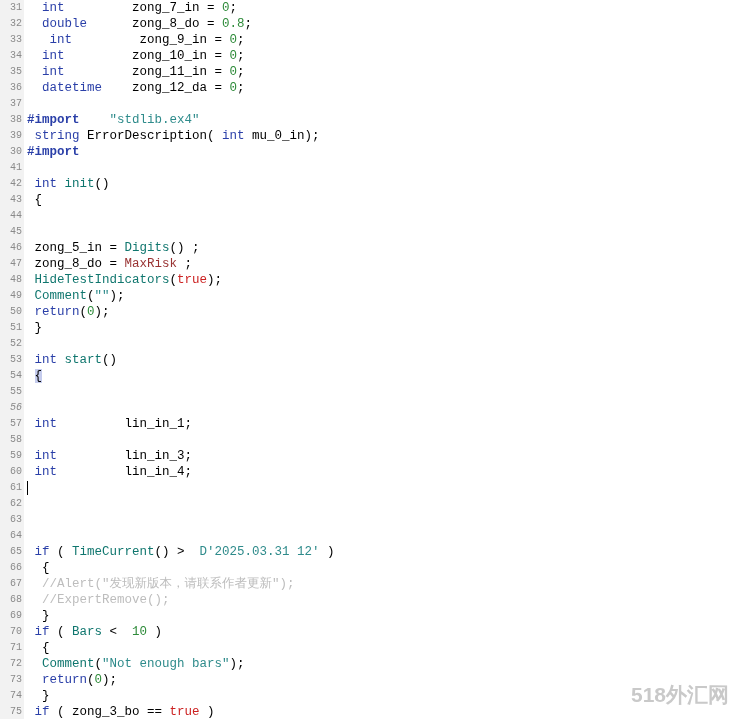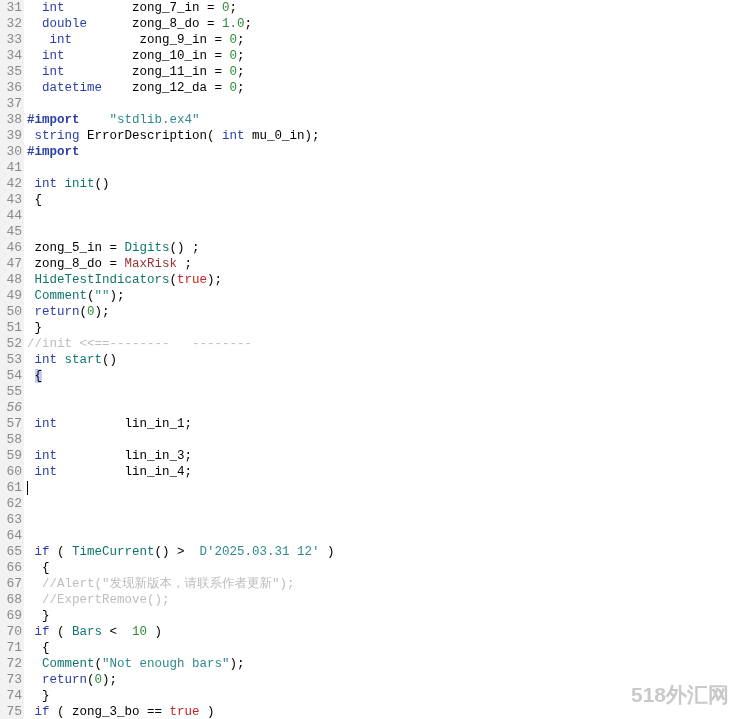--- a/index.html
+++ b/index.html
@@ -55,21 +55,21 @@
     font-size: 12.5px;
   }
 
   .lno {
     position: absolute;
     left: 0;
     top: 0;
     width: 22px;
     text-align: right;
     color: #8a8a8a;
-    font-size: 13px;
+    font-size: 10px;
     line-height: 16px;
     font-family: "Liberation Mono", "DejaVu Sans Mono", monospace;
   }
 
   .ltext {
     position: absolute;
     left: 27px;
     top: 0;
     line-height: 16px;
     white-space: pre;
@@ -119,41 +119,41 @@
 </head>
 <body>
 
 <div id="editor">
 
   <div id="gutter-bg"></div>
   <div id="gutter-rule"></div>
 
   <div id="code-area">
       <div class="line" style="top: 0px; position: absolute; left: 0px; width: 735px;"><span class="lno">31</span><span class="ltext"><span class="t-plain">  </span><span class="t-type">int</span><span class="t-plain">         zong_7_in = </span><span class="t-num">0</span><span class="t-plain">;</span></span></div>
-      <div class="line" style="top: 16px; position: absolute; left: 0px; width: 735px;"><span class="lno">32</span><span class="ltext"><span class="t-plain">  </span><span class="t-type">double</span><span class="t-plain">      zong_8_do = </span><span class="t-num">1.0</span><span class="t-plain">;</span></span></div>
+      <div class="line" style="top: 16px; position: absolute; left: 0px; width: 735px;"><span class="lno">32</span><span class="ltext"><span class="t-plain">  </span><span class="t-type">double</span><span class="t-plain">      zong_8_do = </span><span class="t-num">0.8</span><span class="t-plain">;</span></span></div>
       <div class="line" style="top: 32px; position: absolute; left: 0px; width: 735px;"><span class="lno">33</span><span class="ltext"><span class="t-plain">   </span><span class="t-type">int</span><span class="t-plain">         zong_9_in = </span><span class="t-num">0</span><span class="t-plain">;</span></span></div>
       <div class="line" style="top: 48px; position: absolute; left: 0px; width: 735px;"><span class="lno">34</span><span class="ltext"><span class="t-plain">  </span><span class="t-type">int</span><span class="t-plain">         zong_10_in = </span><span class="t-num">0</span><span class="t-plain">;</span></span></div>
       <div class="line" style="top: 64px; position: absolute; left: 0px; width: 735px;"><span class="lno">35</span><span class="ltext"><span class="t-plain">  </span><span class="t-type">int</span><span class="t-plain">         zong_11_in = </span><span class="t-num">0</span><span class="t-plain">;</span></span></div>
       <div class="line" style="top: 80px; position: absolute; left: 0px; width: 735px;"><span class="lno">36</span><span class="ltext"><span class="t-plain">  </span><span class="t-type">datetime</span><span class="t-plain">    zong_12_da = </span><span class="t-num">0</span><span class="t-plain">;</span></span></div>
       <div class="line" style="top: 96px; position: absolute; left: 0px; width: 735px;"><span class="lno">37</span><span class="ltext"></span></div>
       <div class="line" style="top: 112px; position: absolute; left: 0px; width: 735px;"><span class="lno">38</span><span class="ltext"><span class="t-prep">#import</span><span class="t-plain">    </span><span class="t-str">"stdlib.ex4"</span></span></div>
       <div class="line" style="top: 128px; position: absolute; left: 0px; width: 735px;"><span class="lno">39</span><span class="ltext"><span class="t-plain"> </span><span class="t-type">string</span><span class="t-plain"> ErrorDescription( </span><span class="t-type">int</span><span class="t-plain"> mu_0_in);</span></span></div>
       <div class="line" style="top: 144px; position: absolute; left: 0px; width: 735px;"><span class="lno">30</span><span class="ltext"><span class="t-prep">#import</span></span></div>
       <div class="line" style="top: 160px; position: absolute; left: 0px; width: 592px;"><span class="lno">41</span><span class="ltext"></span></div>
       <div class="line" style="top: 176px; position: absolute; left: 0px; width: 735px;"><span class="lno">42</span><span class="ltext"><span class="t-plain"> </span><span class="t-type">int</span><span class="t-plain"> </span><span class="t-fn">init</span><span class="t-plain">()</span></span></div>
       <div class="line" style="top: 192px; position: absolute; left: 0px; width: 735px;"><span class="lno">43</span><span class="ltext"><span class="t-plain"> {</span></span></div>
       <div class="line" style="top: 208px; position: absolute; left: 0px; width: 735px;"><span class="lno">44</span><span class="ltext"></span></div>
       <div class="line" style="top: 224px; position: absolute; left: 0px; width: 735px;"><span class="lno">45</span><span class="ltext"></span></div>
       <div class="line" style="top: 240px; position: absolute; left: 0px; width: 735px;"><span class="lno">46</span><span class="ltext"><span class="t-plain"> zong_5_in = </span><span class="t-fn">Digits</span><span class="t-plain">() ;</span></span></div>
       <div class="line" style="top: 256px; position: absolute; left: 0px; width: 735px;"><span class="lno">47</span><span class="ltext"><span class="t-plain"> zong_8_do = </span><span class="t-var">MaxRisk</span><span class="t-plain"> ;</span></span></div>
       <div class="line" style="top: 272px; position: absolute; left: 0px; width: 735px;"><span class="lno">48</span><span class="ltext"><span class="t-plain"> </span><span class="t-fn">HideTestIndicators</span><span class="t-plain">(</span><span class="t-bool">true</span><span class="t-plain">);</span></span></div>
       <div class="line" style="top: 288px; position: absolute; left: 0px; width: 735px;"><span class="lno">49</span><span class="ltext"><span class="t-plain"> </span><span class="t-fn">Comment</span><span class="t-plain">(</span><span class="t-str">""</span><span class="t-plain">);</span></span></div>
       <div class="line" style="top: 304px; position: absolute; left: 0px; width: 735px;"><span class="lno">50</span><span class="ltext"><span class="t-plain"> </span><span class="t-kw">return</span><span class="t-plain">(</span><span class="t-num">0</span><span class="t-plain">);</span></span></div>
       <div class="line" style="top: 320px; position: absolute; left: 0px; width: 735px;"><span class="lno">51</span><span class="ltext"><span class="t-plain"> }</span></span></div>
-      <div class="line" style="top: 336px; position: absolute; left: 0px; width: 735px;"><span class="lno">52</span><span class="ltext"><span class="t-comment">//init &lt;&lt;==--------   --------</span></span></div>
+      <div class="line" style="top: 336px; position: absolute; left: 0px; width: 735px;"><span class="lno">52</span></div>
       <div class="line" style="top: 352px; position: absolute; left: 0px; width: 735px;"><span class="lno">53</span><span class="ltext"><span class="t-plain"> </span><span class="t-type">int</span><span class="t-plain"> </span><span class="t-fn">start</span><span class="t-plain">()</span></span></div>
       <div class="line" style="top: 368px; position: absolute; left: 0px; width: 735px;"><span class="lno">54</span><span class="ltext"><span class="t-plain"> </span><span class="t-plain brace-match">{</span></span></div>
       <div class="line" style="top: 384px; position: absolute; left: 0px; width: 735px;"><span class="lno">55</span><span class="ltext"></span></div>
       <div class="line" style="top: 400px; position: absolute; left: 0px; width: 735px; font-style: italic;"><span class="lno">56</span><span class="ltext"></span></div>
       <div class="line" style="top: 416px; position: absolute; left: 0px; width: 735px;"><span class="lno">57</span><span class="ltext"><span class="t-plain"> </span><span class="t-type">int</span><span class="t-plain">         lin_in_1;</span></span></div>
       <div class="line" style="top: 432px; position: absolute; left: 0px; width: 735px;"><span class="lno">58</span></div>
       <div class="line" style="top: 448px; position: absolute; left: 0px; width: 735px;"><span class="lno">59</span><span class="ltext"><span class="t-plain"> </span><span class="t-type">int</span><span class="t-plain">         lin_in_3;</span></span></div>
       <div class="line" style="top: 464px; position: absolute; left: 0px; width: 735px; padding-left: 40px;"><span class="lno">60</span><span class="ltext"><span class="t-plain"> </span><span class="t-type">int</span><span class="t-plain">         lin_in_4;</span></span></div>
       <div class="line" style="top: 480px; position: absolute; left: 0px; width: 735px;"><span class="lno">61</span><span class="ltext"></span></div>
       <div class="line" style="top: 496px; position: absolute; left: 0px; width: 735px;"><span class="lno">62</span><span class="ltext"></span></div>

